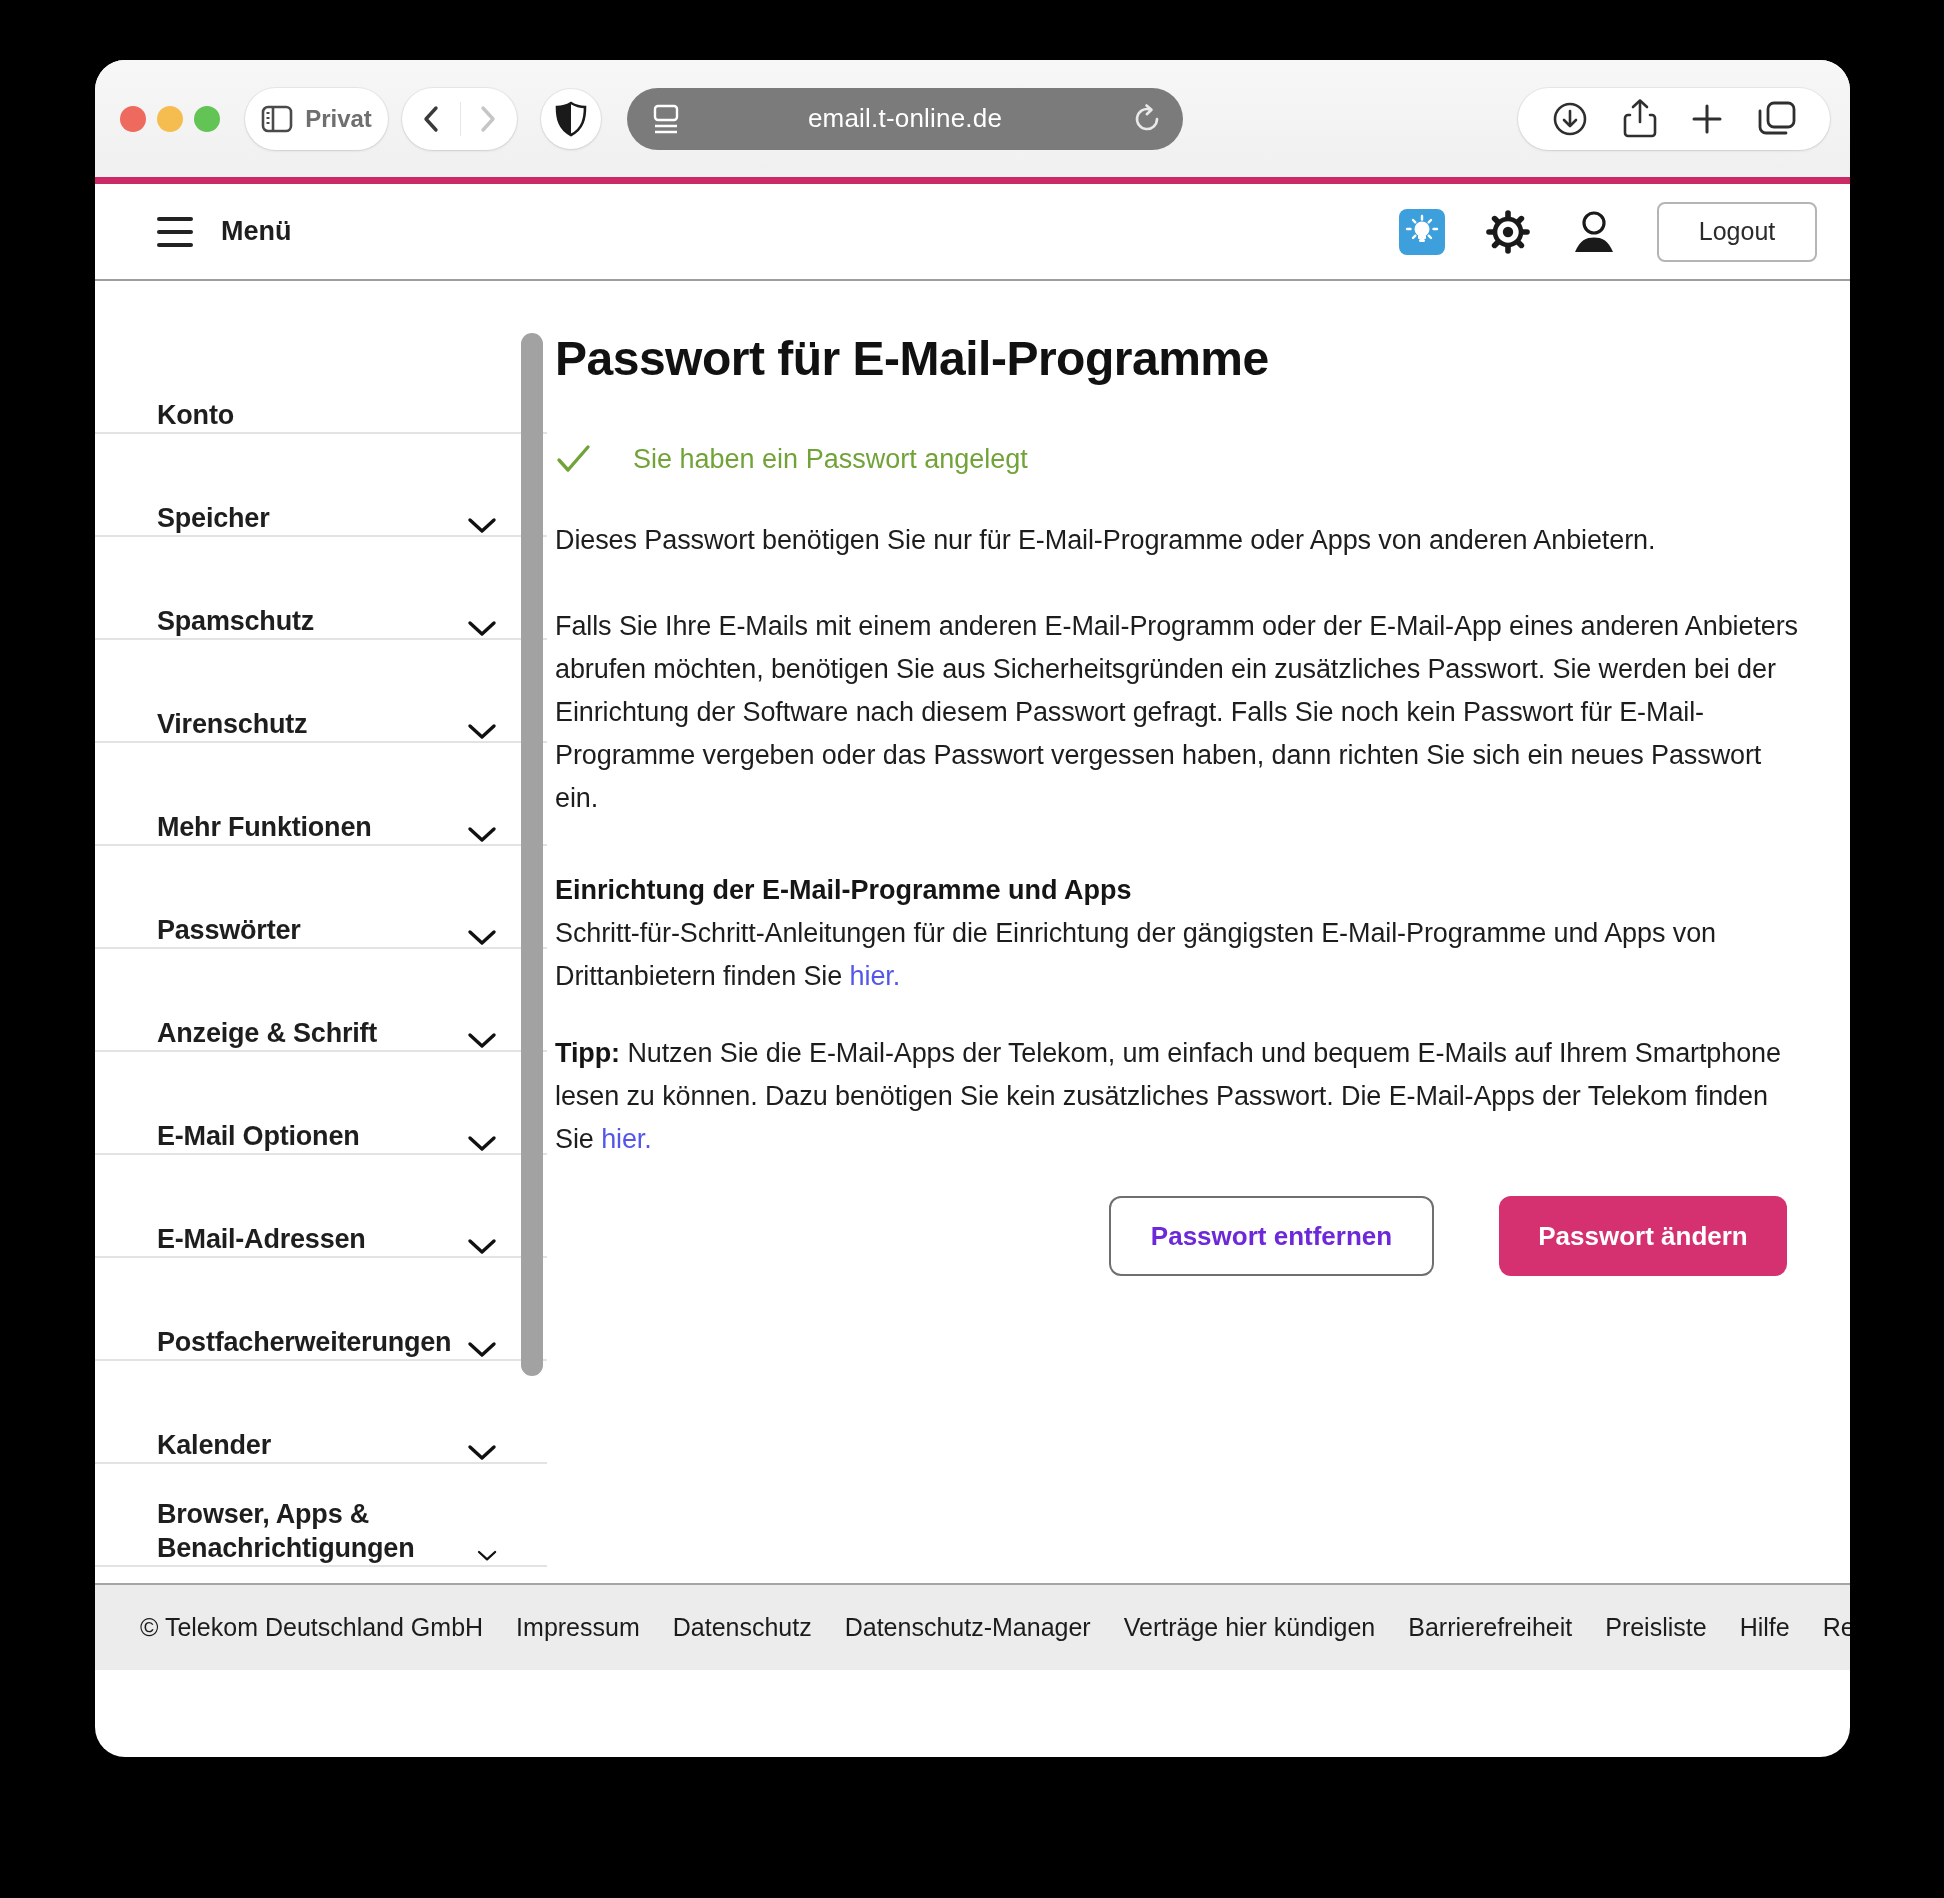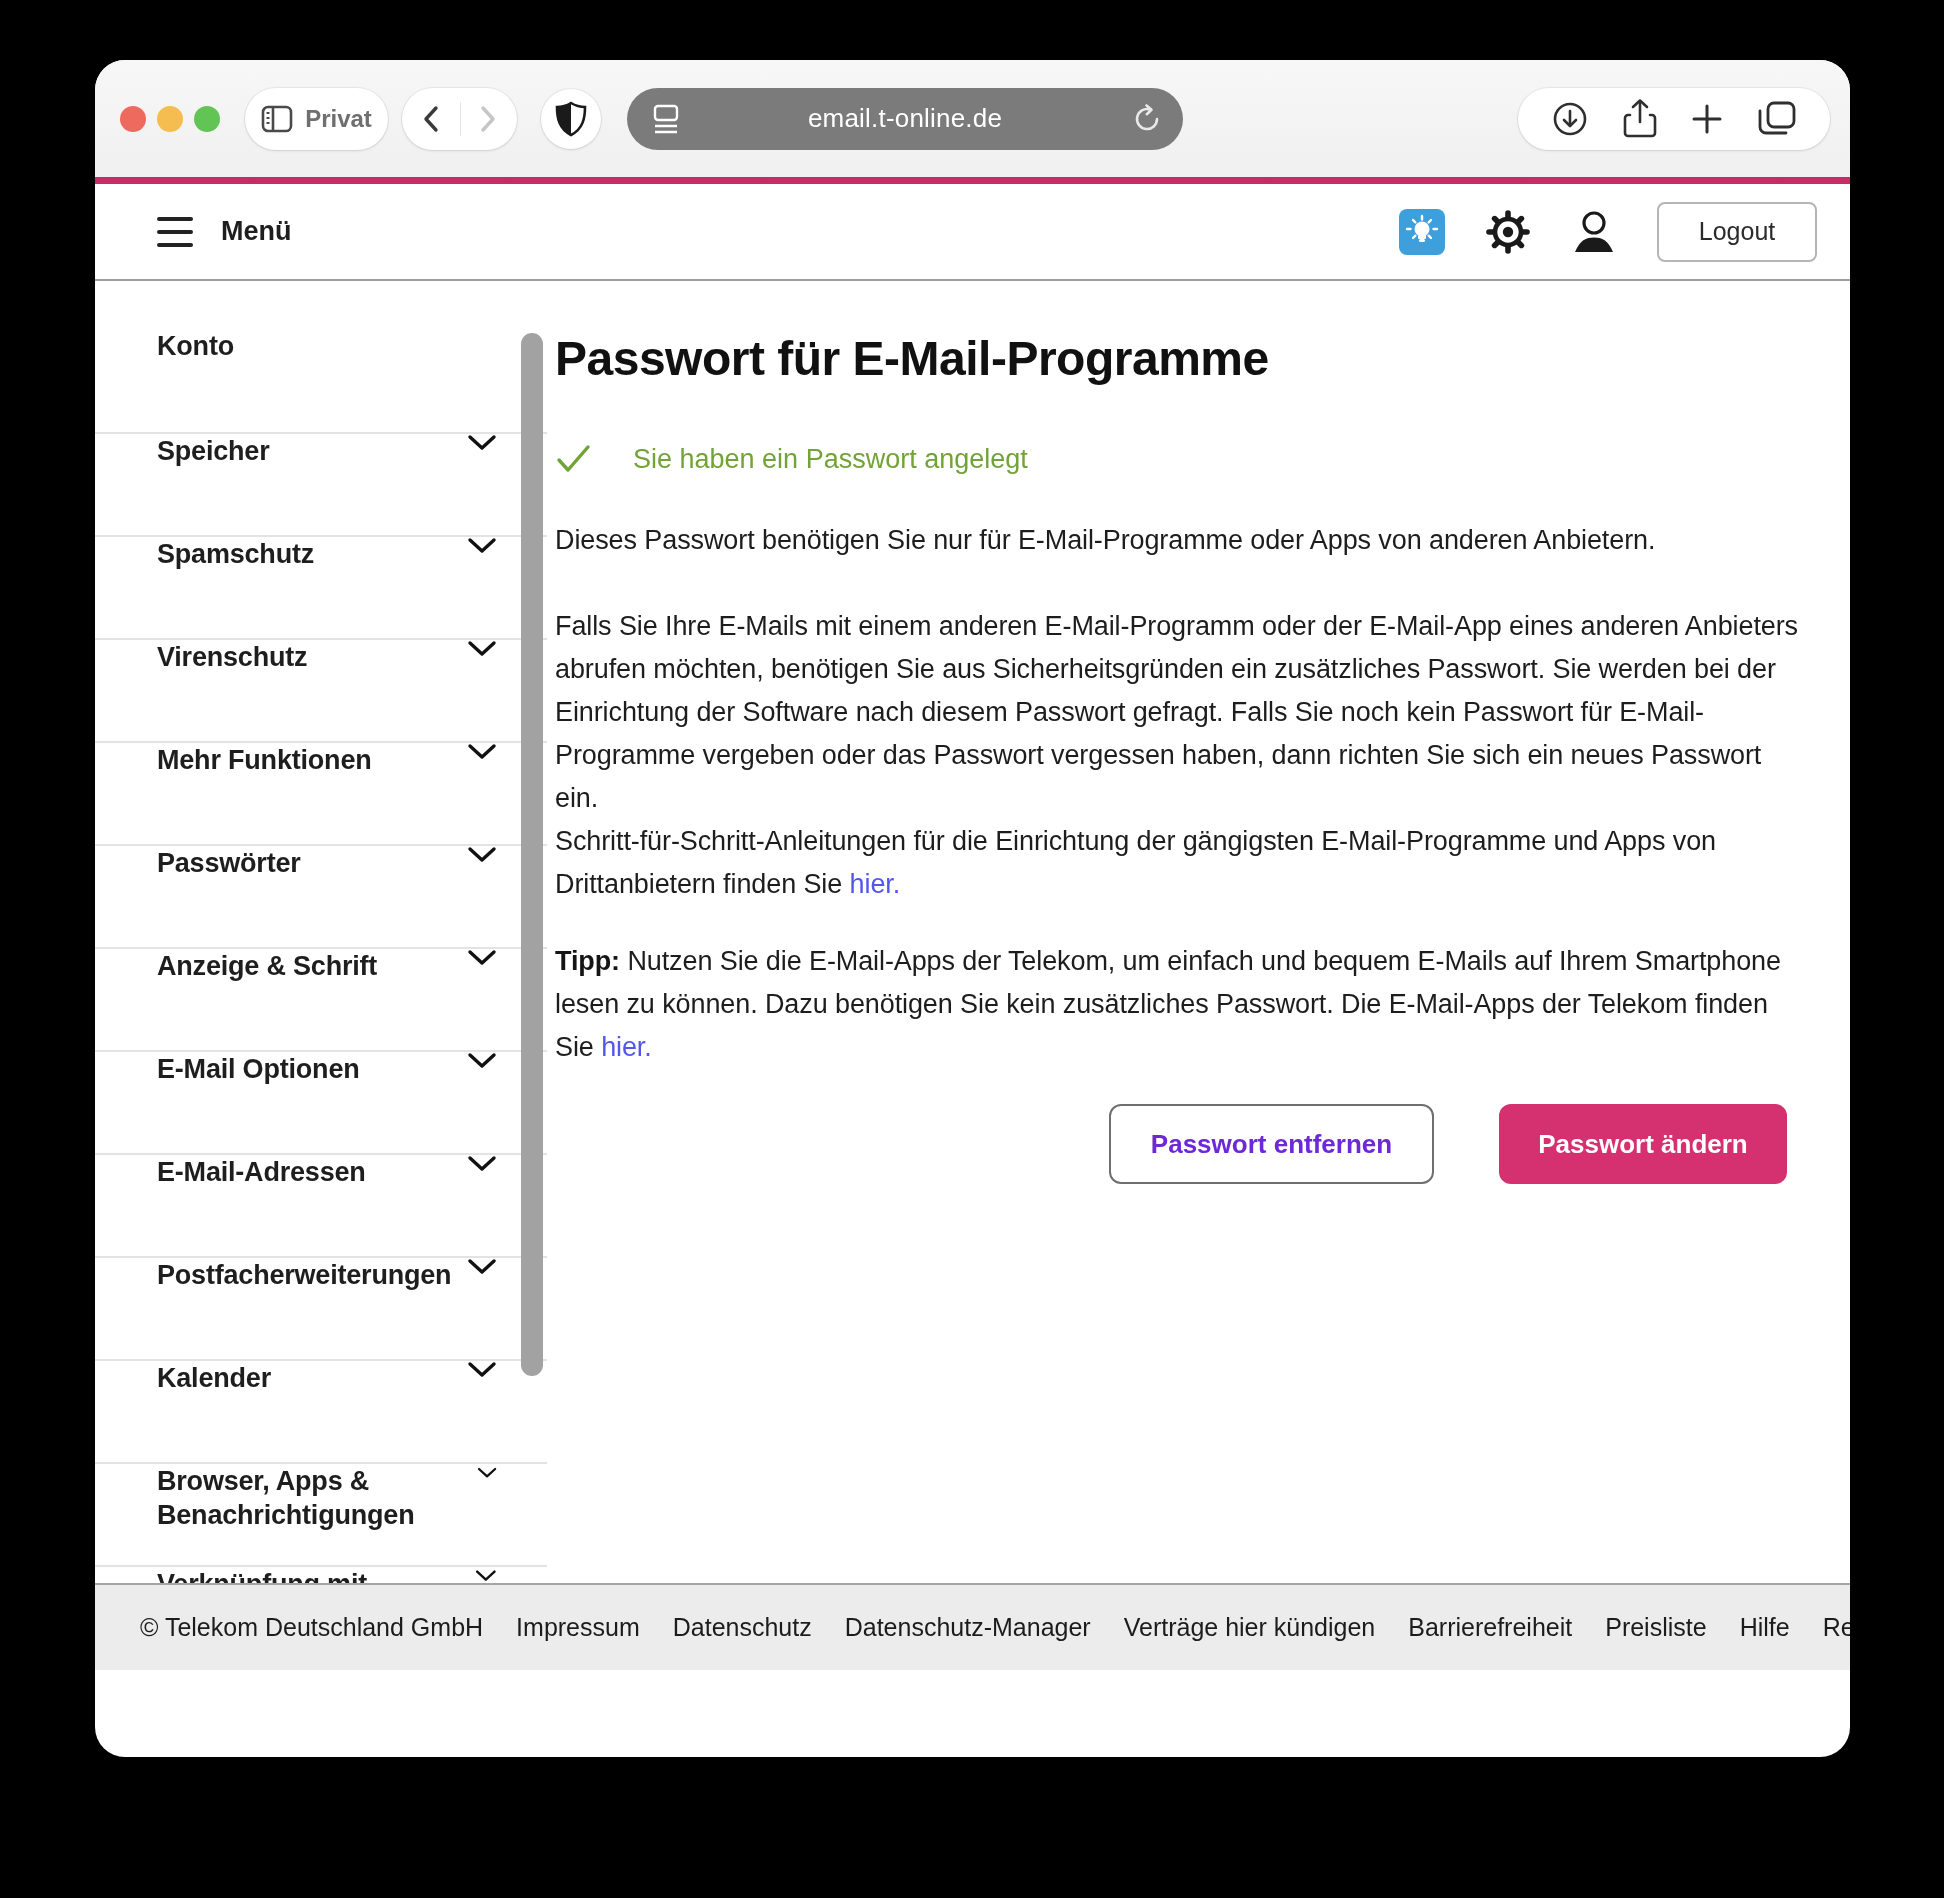--- a/index.html
+++ b/index.html
@@ -43,21 +43,21 @@
                display:flex; align-items:center; justify-content:center; }
   .logout-btn { width:160px; height:60px; border:2px solid #b5b5b5;
                 border-radius:8px; background:#fff; font-size:25px; color:#2b2b2b;
                 display:flex; align-items:center; justify-content:center;
                 font-family:"Liberation Sans", sans-serif; }
 
   
   .bodyarea { position:relative; height:1389px; background:#fff; }
 
   .sidebar { position:absolute; left:0; top:0; bottom:0; width:452px; background:#fff; z-index:1; }
-  .side-item { height:103px; display:flex; align-items:flex-start; justify-content:space-between;
+  .side-item { height:103px; display:flex; align-items:flex-end; justify-content:space-between;
                padding:0 50px 0 62px; border-top:2px solid #e3e3e3; cursor:pointer; }
   .side-item:first-child { border-top:none; margin-top:48px; }
   .side-label { font-size:27px; font-weight:700; color:#1e1e1e; line-height:34px; letter-spacing:-.2px; }
   .scroll-thumb { position:absolute; left:426px; top:52px; width:22px; height:1043px;
                   border-radius:11px; background:#a2a2a2; z-index:2; }
 
   .main { position:absolute; left:460px; top:0; right:0; bottom:0;
           padding:52px 45px 0 0; overflow:hidden; }
   .page-title { font-size:48px; line-height:52px; font-weight:700; color:#111; letter-spacing:-.5px; }
   .status-row { margin-top:56px; display:flex; align-items:center; gap:40px; height:36px; }
@@ -327,20 +327,21 @@
         <svg width="38" height="36" viewBox="0 0 38 36">
           <polyline points="4,19 13,29 33,6" fill="none" stroke="#71a339" stroke-width="3.4" stroke-linecap="round" stroke-linejoin="round"></polyline>
         </svg>
         <span class="status-text">Sie haben ein Passwort angelegt</span>
       </div>
 
       <p class="para p1">Dieses Passwort benötigen Sie nur für E-Mail-Programme oder Apps von anderen Anbietern.</p>
 
       <p class="para p2">Falls Sie Ihre E-Mails mit einem anderen E-Mail-Programm oder der E-Mail-App eines anderen Anbieters abrufen möchten, benötigen Sie aus Sicherheitsgründen ein zusätzliches Passwort. Sie werden bei der Einrichtung der Software nach diesem Passwort gefragt. Falls Sie noch kein Passwort für E-Mail-Programme vergeben oder das Passwort vergessen haben, dann richten Sie sich ein neues Passwort ein.</p>
 
+      <div class="sec-head">Einrichtung der E-Mail-Programme und Apps</div>
       <p class="para"><span>Schritt-für-Schritt-Anleitungen für die Einrichtung der gängigsten E-Mail-Programme und Apps von Drittanbietern finden Sie </span><a class="link">hier.</a></p>
 
       <p class="para tipp"><b class="inline">Tipp:</b><span> Nutzen Sie die E-Mail-Apps der Telekom, um einfach und bequem E-Mails auf Ihrem Smartphone lesen zu können. Dazu benötigen Sie kein zusätzliches Passwort. Die E-Mail-Apps der Telekom finden Sie </span><a class="link">hier.</a></p>
 
       <div class="btn-row">
         <button class="btn btn-outline">Passwort entfernen</button>
         <button class="btn btn-primary">Passwort ändern</button>
       </div>
     </div>
 

